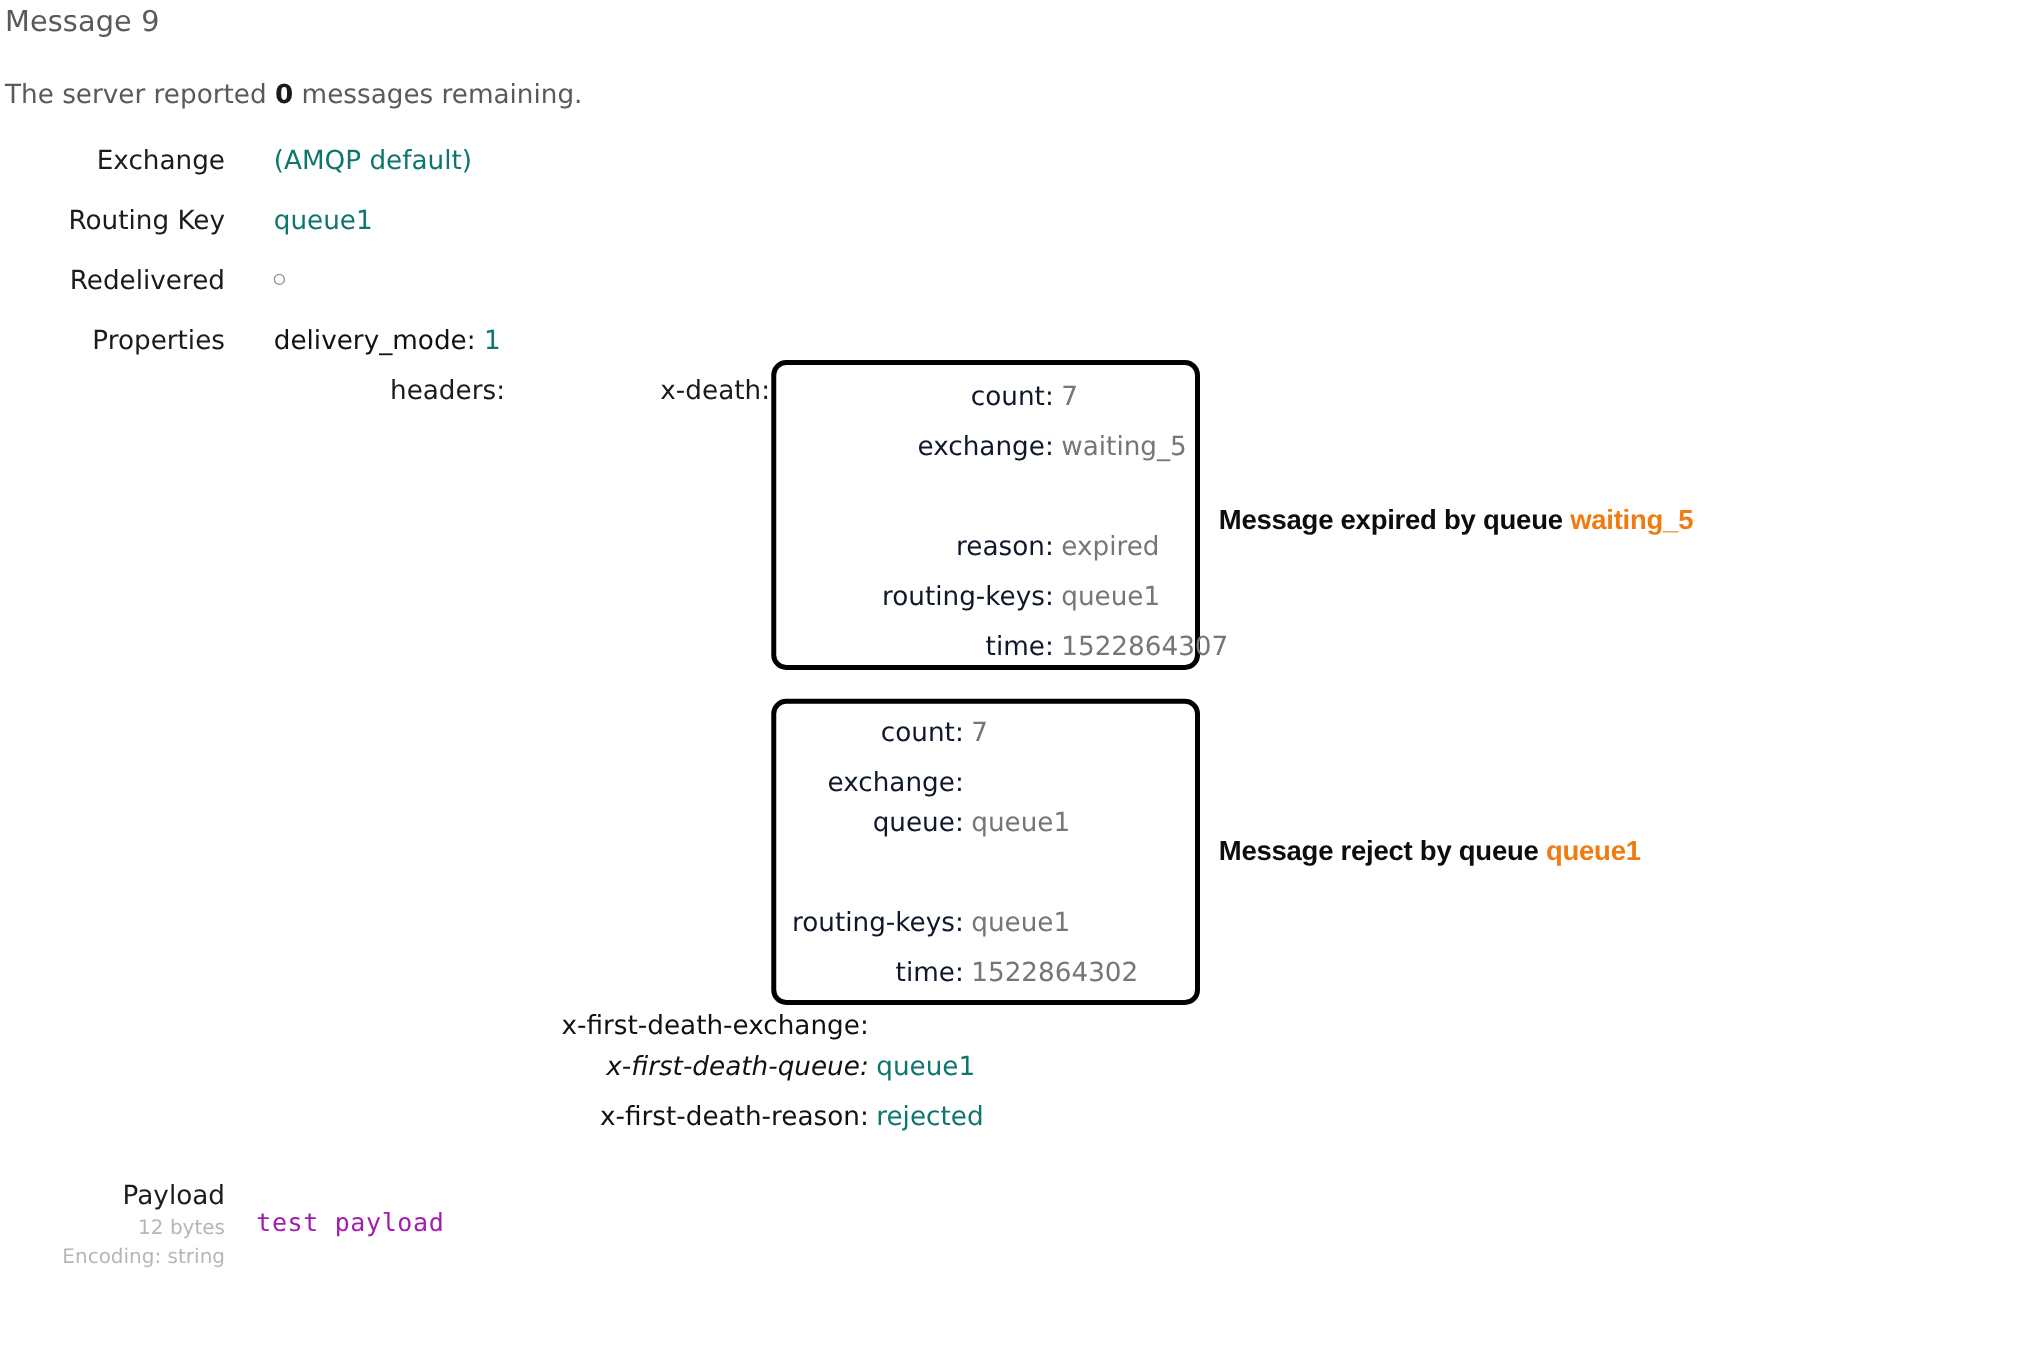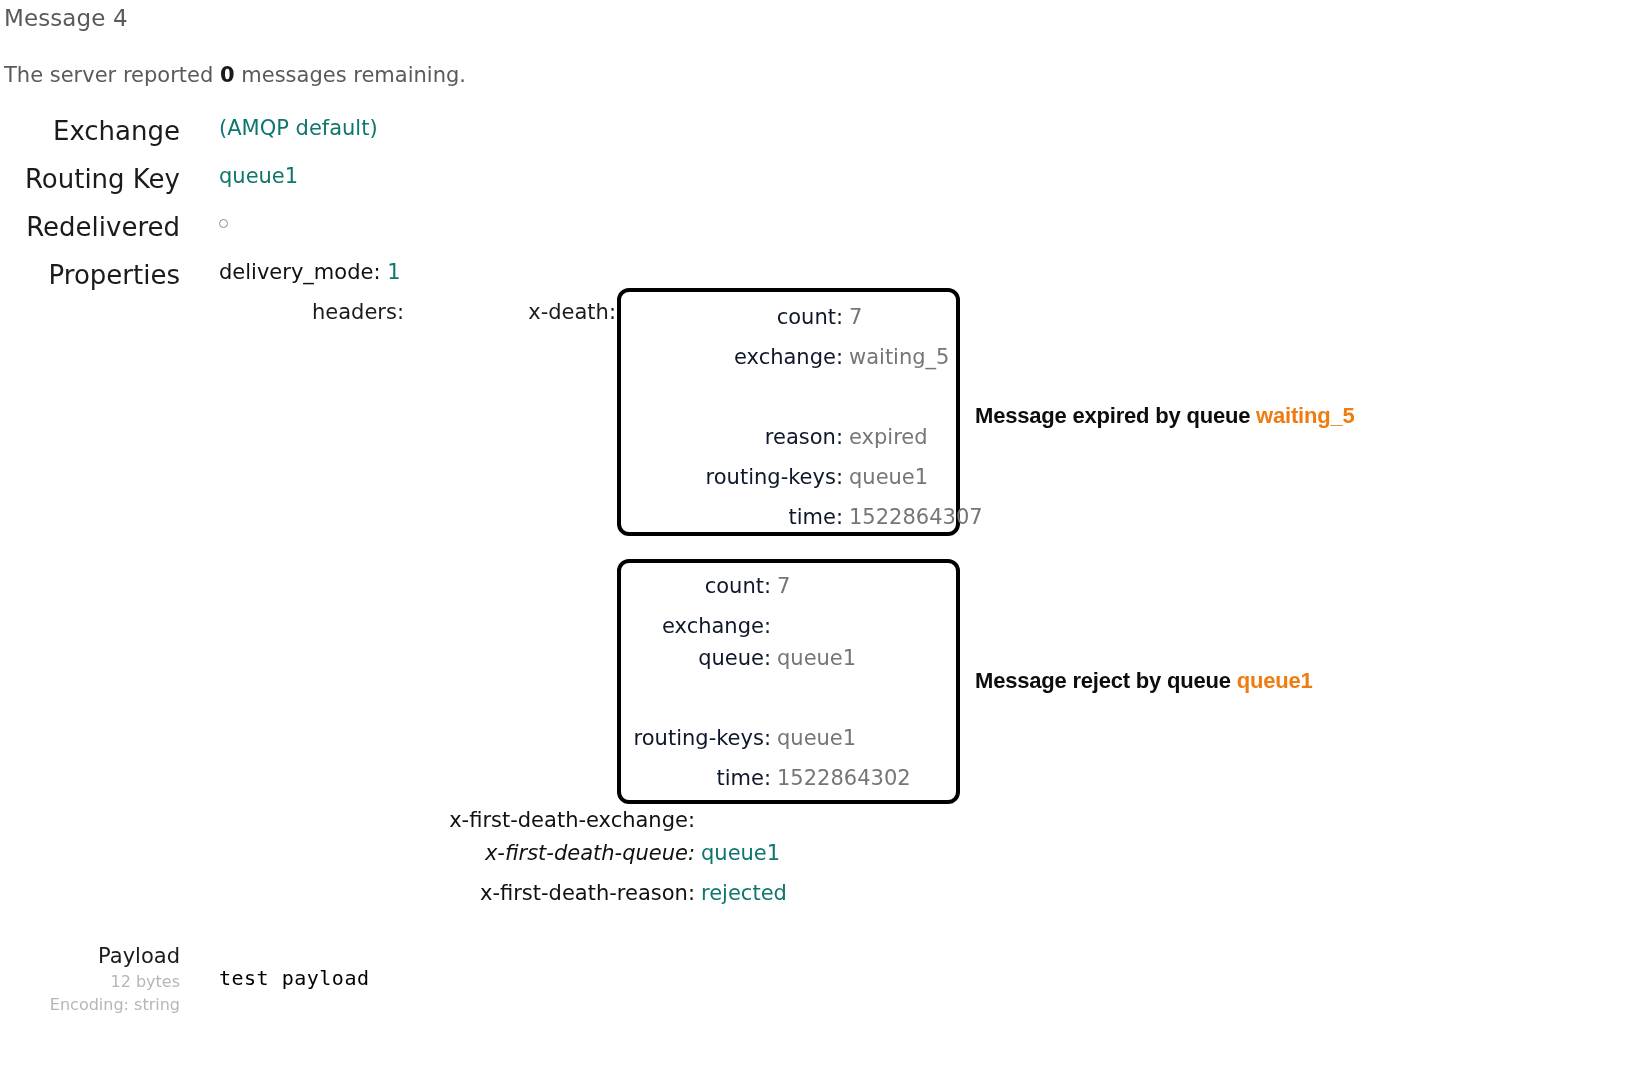--- a/index.html
+++ b/index.html
@@ -28,21 +28,21 @@
     left: 4px; top: 63px;
     font-size: 21px; color: #5a5a5a;
   }
   #server-line .count {
     color: #1a1a1a; font-weight: bold;
   }
 
   
   .prop-label {
     width: 180px; text-align: right;
-    font-size: 26px; color: #1b1b1b;
+    font-size: 21px; color: #1b1b1b;
   }
   .prop-value {
     left: 219px; font-size: 21px;
   }
 
   .redelivered-dot {
     display: inline-block;
     width: 9px; height: 9px;
     border: 1.4px solid #8d8d8d;
     border-radius: 50%;
@@ -101,30 +101,30 @@
   
   #payload-label {
     width: 180px; text-align: right;
     font-size: 21px; color: #1b1b1b;
   }
   .payload-meta {
     width: 180px; text-align: right;
     font-size: 16px; color: #b6b6b6;
   }
   #payload-body {
-    left: 219px;
+    left: 205px;
     font-family: "DejaVu Sans Mono", "Liberation Mono", monospace;
-    font-size: 20px; color: #000000;
+    font-size: 20px; color: #a21caf;
     letter-spacing: .5px;
   }
 </style>
 </head>
 <body>
 
-<div class="abs" id="msg-title">Message 4</div>
+<div class="abs" id="msg-title">Message 9</div>
 
 <div class="abs" id="server-line"><span>The server reported </span><span class="count">0</span><span> messages remaining.</span></div>
 
 <div class="abs prop-label" style="left:0px; top:116px;">Exchange</div>
 <div class="abs prop-value val" style="top:116px;">(AMQP default)</div>
 
 <div class="abs prop-label" style="left:0px; top:164px;">Routing Key</div>
 <div class="abs prop-value val" style="top:164px;">queue1</div>
 
 <div class="abs prop-label" style="left:0px; top:212px;">Redelivered</div>

